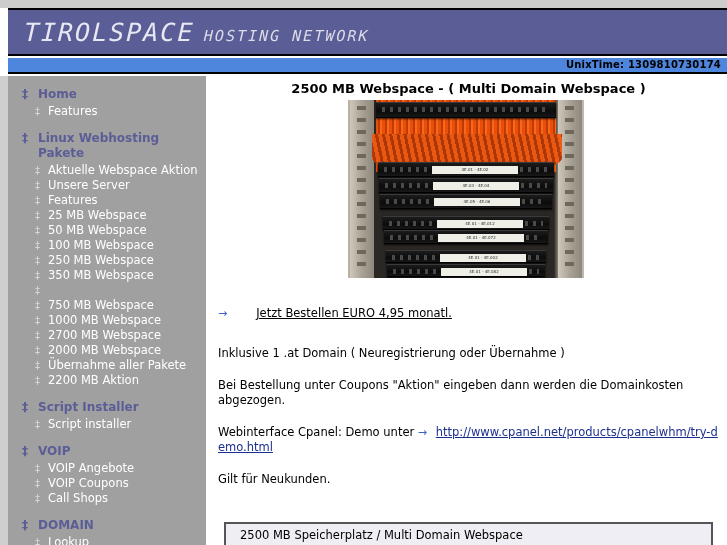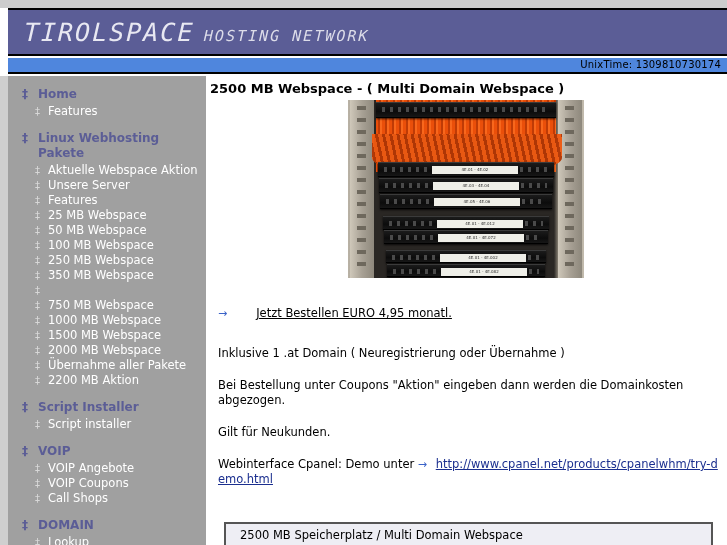--- a/index.html
+++ b/index.html
@@ -74,21 +74,21 @@
     width: 719px;
     height: 16px;
     background: #4f86dd;
     border-bottom: 2px solid #000000;
   }
   .unixbar-text {
     position: absolute;
     right: 6px;
     top: 0px;
     font-size: 10px;
-    font-weight: normal;
+    font-weight: bold;
     color: #000000;
     line-height: 14px;
     letter-spacing: 0.2px;
   }
 
   
   .left-gutter {
     position: absolute;
     top: 76px; left: 0;
     width: 8px;
@@ -145,20 +145,21 @@
   
   .content {
     position: absolute;
     top: 76px; left: 210px;
     width: 517px;
     height: 469px;
     background: #ffffff;
     overflow: hidden;
   }
   .page-title {
+    text-align: center;
     font-size: 13px;
     font-weight: bold;
     color: #000000;
     margin-top: 5px;
   }
 
   
   .photo-wrap {
     position: absolute;
     left: 138px;
@@ -372,21 +373,21 @@
         <div class="sb-item">
           <span class="dag">‡</span>
           <span>750 MB Webspace</span>
         </div>
         <div class="sb-item">
           <span class="dag">‡</span>
           <span>1000 MB Webspace</span>
         </div>
         <div class="sb-item">
           <span class="dag">‡</span>
-          <span>1500 MB Webspace</span>
+          <span>2700 MB Webspace</span>
         </div>
         <div class="sb-item">
           <span class="dag">‡</span>
           <span>2000 MB Webspace</span>
         </div>
         <div class="sb-item">
           <span class="dag">‡</span>
           <span>Übernahme aller Pakete</span>
         </div>
         <div class="sb-item">
@@ -482,27 +483,27 @@
     <div class="body-block">
       <div class="order-line">
         <span class="arrow">→</span>
         <span class="order-link">Jetzt Bestellen EURO 4,95 monatl.</span>
       </div>
 
       <div class="para">Inklusive 1 .at Domain ( Neuregistrierung oder Übernahme )</div>
 
       <div class="para">Bei Bestellung unter Coupons "Aktion" eingeben dann werden die Domainkosten abgezogen.</div>
 
-      <div class="para">Gilt für Neukunden.</div>
-
       <div class="para cpanel-line">
         <span>Webinterface Cpanel:  Demo unter</span>
         <span class="arrow">→</span>
         <span class="ext-link">http://www.cpanel.net/products/cpanelwhm/try-demo.html</span>
       </div>
+
+      <div class="para">Gilt für Neukunden.</div>
     </div>
 
     <div class="feature-table">
       <div class="feature-row">2500 MB Speicherplatz / Multi Domain Webspace</div>
     </div>
 
   </div>
 </div>
 
 </body></html>

